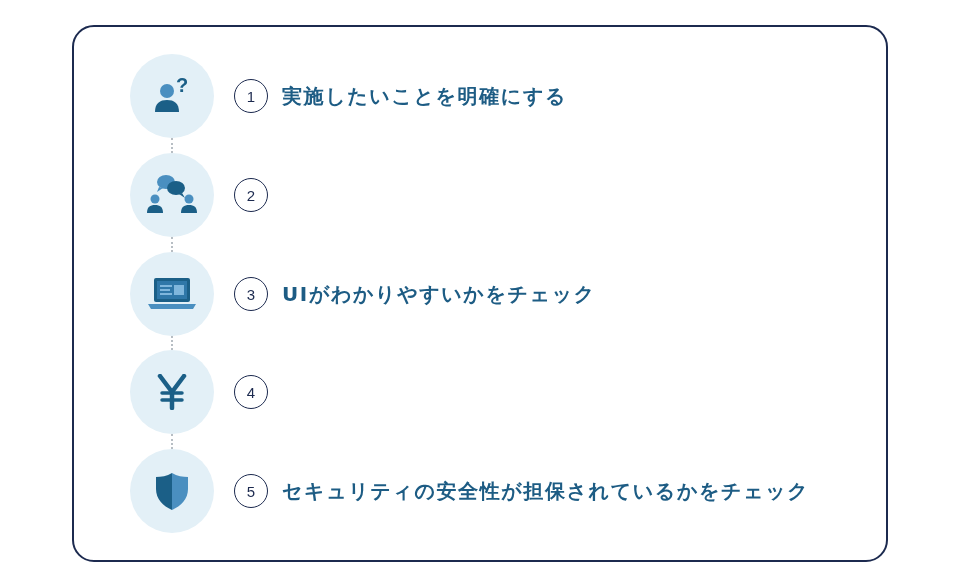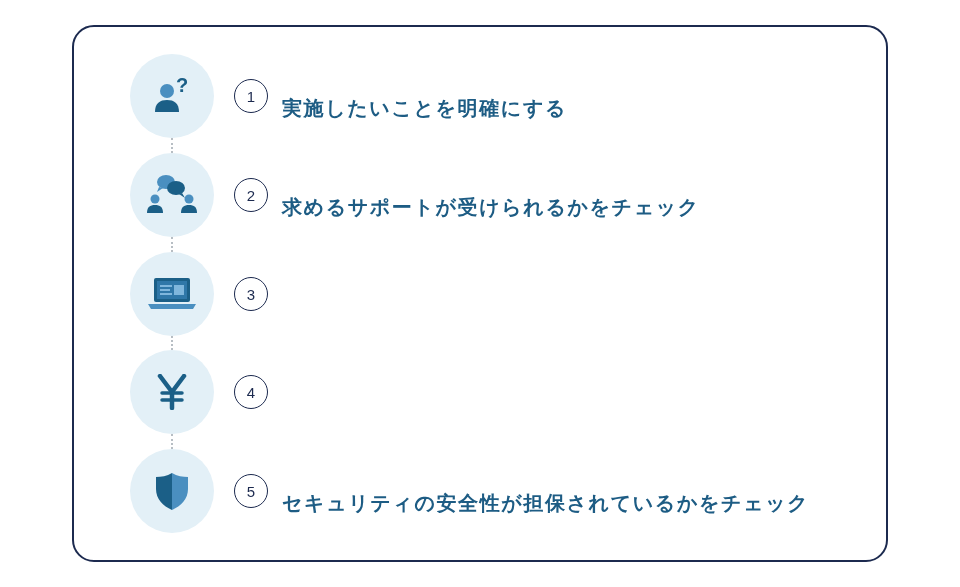--- a/index.html
+++ b/index.html
@@ -59,21 +59,21 @@
       align-items: center;
       justify-content: center;
       font-family: "Liberation Sans", sans-serif;
       font-size: 15px;
       color: #1c2a4f;
       box-sizing: content-box;
     }
     .label {
       position: absolute;
       left: 282px;
-      top: 40px;
+      top: 28px;
       font-size: 20px;
       font-weight: bold;
       letter-spacing: 1.6px;
       color: #1d5c84;
       white-space: nowrap;
       line-height: 28px;
     }
   </style>
 </head>
 <body>
@@ -104,36 +104,36 @@
       <path d="M14 14 L12 19 L18 15 Z" fill="#4a8fc0"></path>
       <ellipse cx="31" cy="15" rx="9" ry="7" fill="#1b5f87"></ellipse>
       <path d="M37 20 L40 25 L34 21 Z" fill="#1b5f87"></path>
       <circle cx="10" cy="26" r="4.5" fill="#4a8fc0"></circle>
       <path d="M2 40 C2 34 5 32 10 32 C15 32 18 34 18 40 Z" fill="#1b5f87"></path>
       <circle cx="44" cy="26" r="4.5" fill="#4a8fc0"></circle>
       <path d="M36 40 C36 34 39 32 44 32 C49 32 52 34 52 40 Z" fill="#1b5f87"></path>
     </svg>
   </div>
   <div class="num">2</div>
-  <div class="label">求めるサポートが受けられるかをチェック</div>
 </div>
 
 <div class="step" style="top:252px;">
   <div class="icon-circle">
     <svg width="50" height="36" viewBox="0 0 50 36">
       <rect x="7" y="2" width="36" height="24" rx="2" fill="#1b5f87"></rect>
       <rect x="10" y="5" width="30" height="18" fill="#2f77a8"></rect>
       <rect x="13" y="9" width="12" height="2" fill="#7fb6dc"></rect>
       <rect x="13" y="13" width="10" height="2" fill="#7fb6dc"></rect>
       <rect x="13" y="17" width="12" height="2" fill="#7fb6dc"></rect>
       <rect x="27" y="9" width="10" height="10" fill="#7fb6dc"></rect>
       <path d="M1 28 L49 28 L46 33 L4 33 Z" fill="#4a8fc0"></path>
     </svg>
   </div>
   <div class="num">3</div>
+  <div class="label">UIがわかりやすいかをチェック</div>
 </div>
 
 <div class="step" style="top:350px;">
   <div class="icon-circle">
     <svg width="30" height="36" viewBox="0 0 30 36">
       <path d="M3 2 L15 18 L27 2" stroke="#1b5f87" stroke-width="4.5" fill="none" stroke-linecap="round" stroke-linejoin="round"></path>
       <line x1="15" y1="18" x2="15" y2="34" stroke="#1b5f87" stroke-width="4.5" stroke-linecap="round"></line>
       <line x1="5" y1="19" x2="25" y2="19" stroke="#1b5f87" stroke-width="3.5" stroke-linecap="round"></line>
       <line x1="5" y1="26" x2="25" y2="26" stroke="#1b5f87" stroke-width="3.5" stroke-linecap="round"></line>
     </svg>

